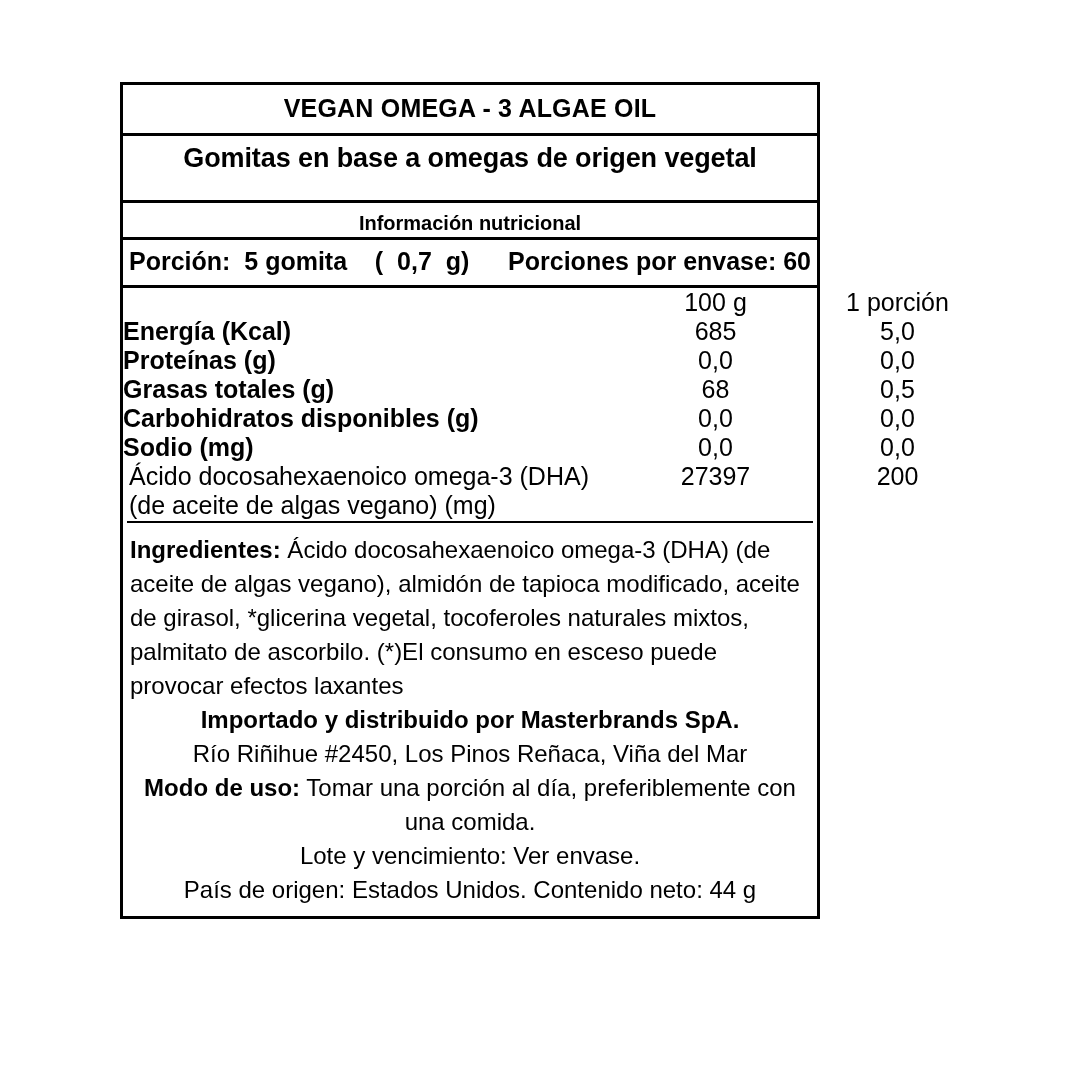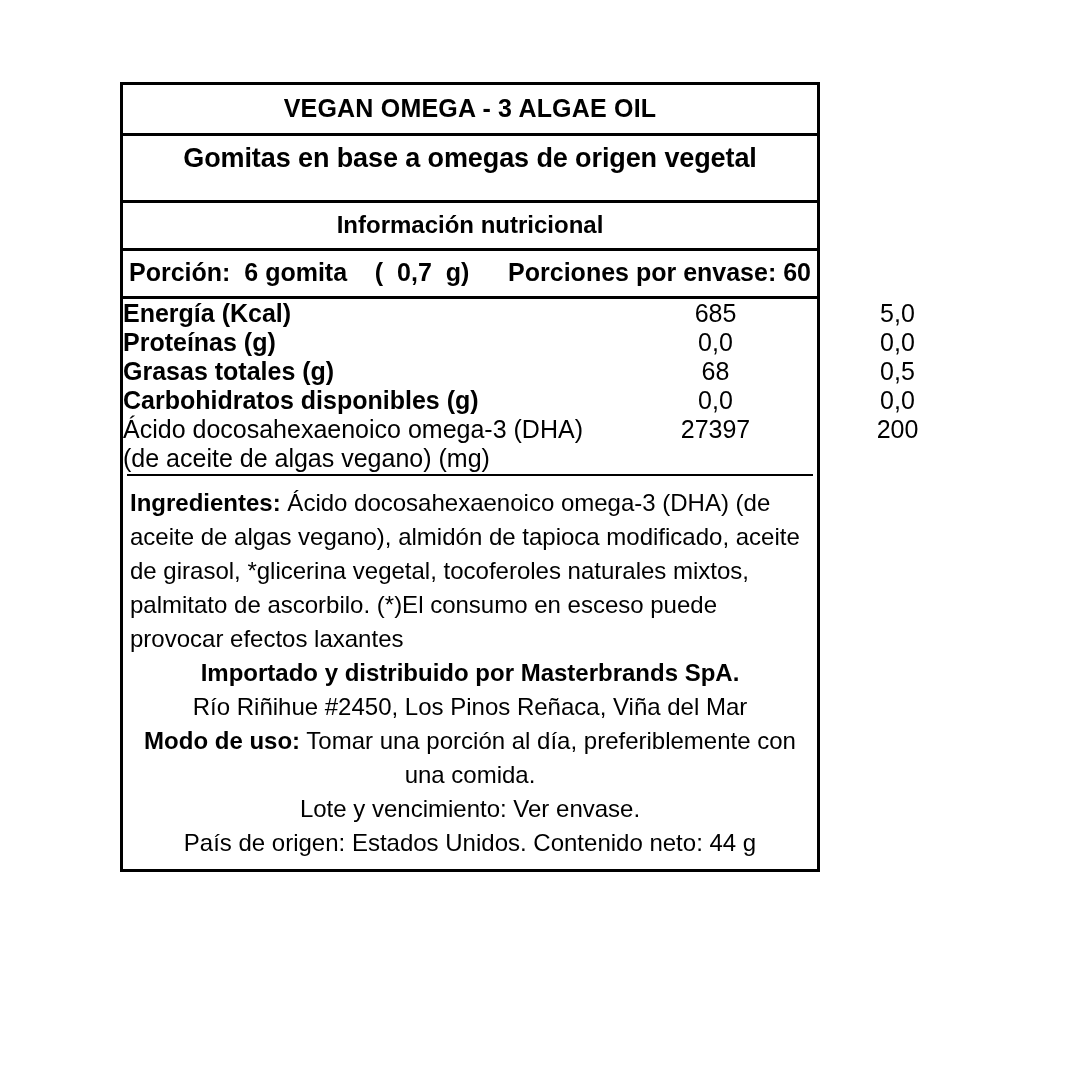--- a/index.html
+++ b/index.html
@@ -37,22 +37,22 @@
     font-size: 25px;
     padding: 11px 0 12px;
     letter-spacing: 0.2px;
   }
   .band-sub {
     font-size: 27px;
     padding: 9px 0 28px;
     letter-spacing: -0.1px;
   }
   .band-info {
-    font-size: 24px;
-    padding: 10px 0 11px;
+    font-size: 20px;
+    padding: 10px 0 4px;
     font-weight: bold;
   }
   .band-portion {
     border-bottom: 3px solid #000;
     font-size: 25px;
     font-weight: bold;
     line-height: 1;
     padding: 9px 6px 11px 6px;
     display: flex;
     justify-content: space-between;
@@ -101,20 +101,21 @@
   }
 
   .dha-row td {
     font-size: 25px;
     padding-top: 12px;
     padding-bottom: 6px;
     vertical-align: bottom;
   }
   .dha-row td.lbl {
     text-align: left;
+    padding-left: 6px;
     font-weight: normal;
     line-height: 1.17;
   }
   .dha-row td.val {
     text-align: center;
     font-weight: normal;
     margin-top: 11px;
   }
 
   .thin-rule {
@@ -140,50 +141,60 @@
 
 <div id="label-frame">
 
   <div class="band band-title">VEGAN OMEGA - 3 ALGAE OIL</div>
 
   <div class="band band-sub">Gomitas en base a omegas de origen vegetal</div>
 
   <div class="band band-info">Información nutricional</div>
 
   <div class="band-portion">
-    <span>Porción:  6 gomita    (  0,7  g)</span>
+    <span>Porción:  5 gomita    (  0,7  g)</span>
     <span>Porciones por envase: 60</span>
   </div>
 
   <div class="nutri">
     <table class="nutri-table">
       <colgroup>
         <col class="col-label">
           <col class="col-v1">
           <col class="col-v2">
       </colgroup>
       <tbody>
+        <tr class="hdr-row">
+          <td></td>
+          <td>100 g</td>
+          <td>1 porción</td>
+        </tr>
 
         <tr class="nut-row">
           <td class="lbl">Energía (Kcal)</td>
           <td class="val">685</td>
           <td class="val">5,0</td>
         </tr>
         <tr class="nut-row">
           <td class="lbl">Proteínas (g)</td>
           <td class="val">0,0</td>
           <td class="val">0,0</td>
         </tr>
         <tr class="nut-row">
           <td class="lbl">Grasas totales (g)</td>
           <td class="val">68</td>
           <td class="val">0,5</td>
         </tr>
         <tr class="nut-row">
           <td class="lbl">Carbohidratos disponibles (g)</td>
+          <td class="val">0,0</td>
+          <td class="val">0,0</td>
+        </tr>
+        <tr class="nut-row">
+          <td class="lbl">Sodio (mg)</td>
           <td class="val">0,0</td>
           <td class="val">0,0</td>
         </tr>
 
         <tr class="dha-row">
           <td class="lbl">
             <span>Ácido docosahexaenoico omega-3 (DHA)</span><br>
             <span>(de aceite de algas vegano) (mg)</span>
           </td>
           <td class="val">27397</td>

